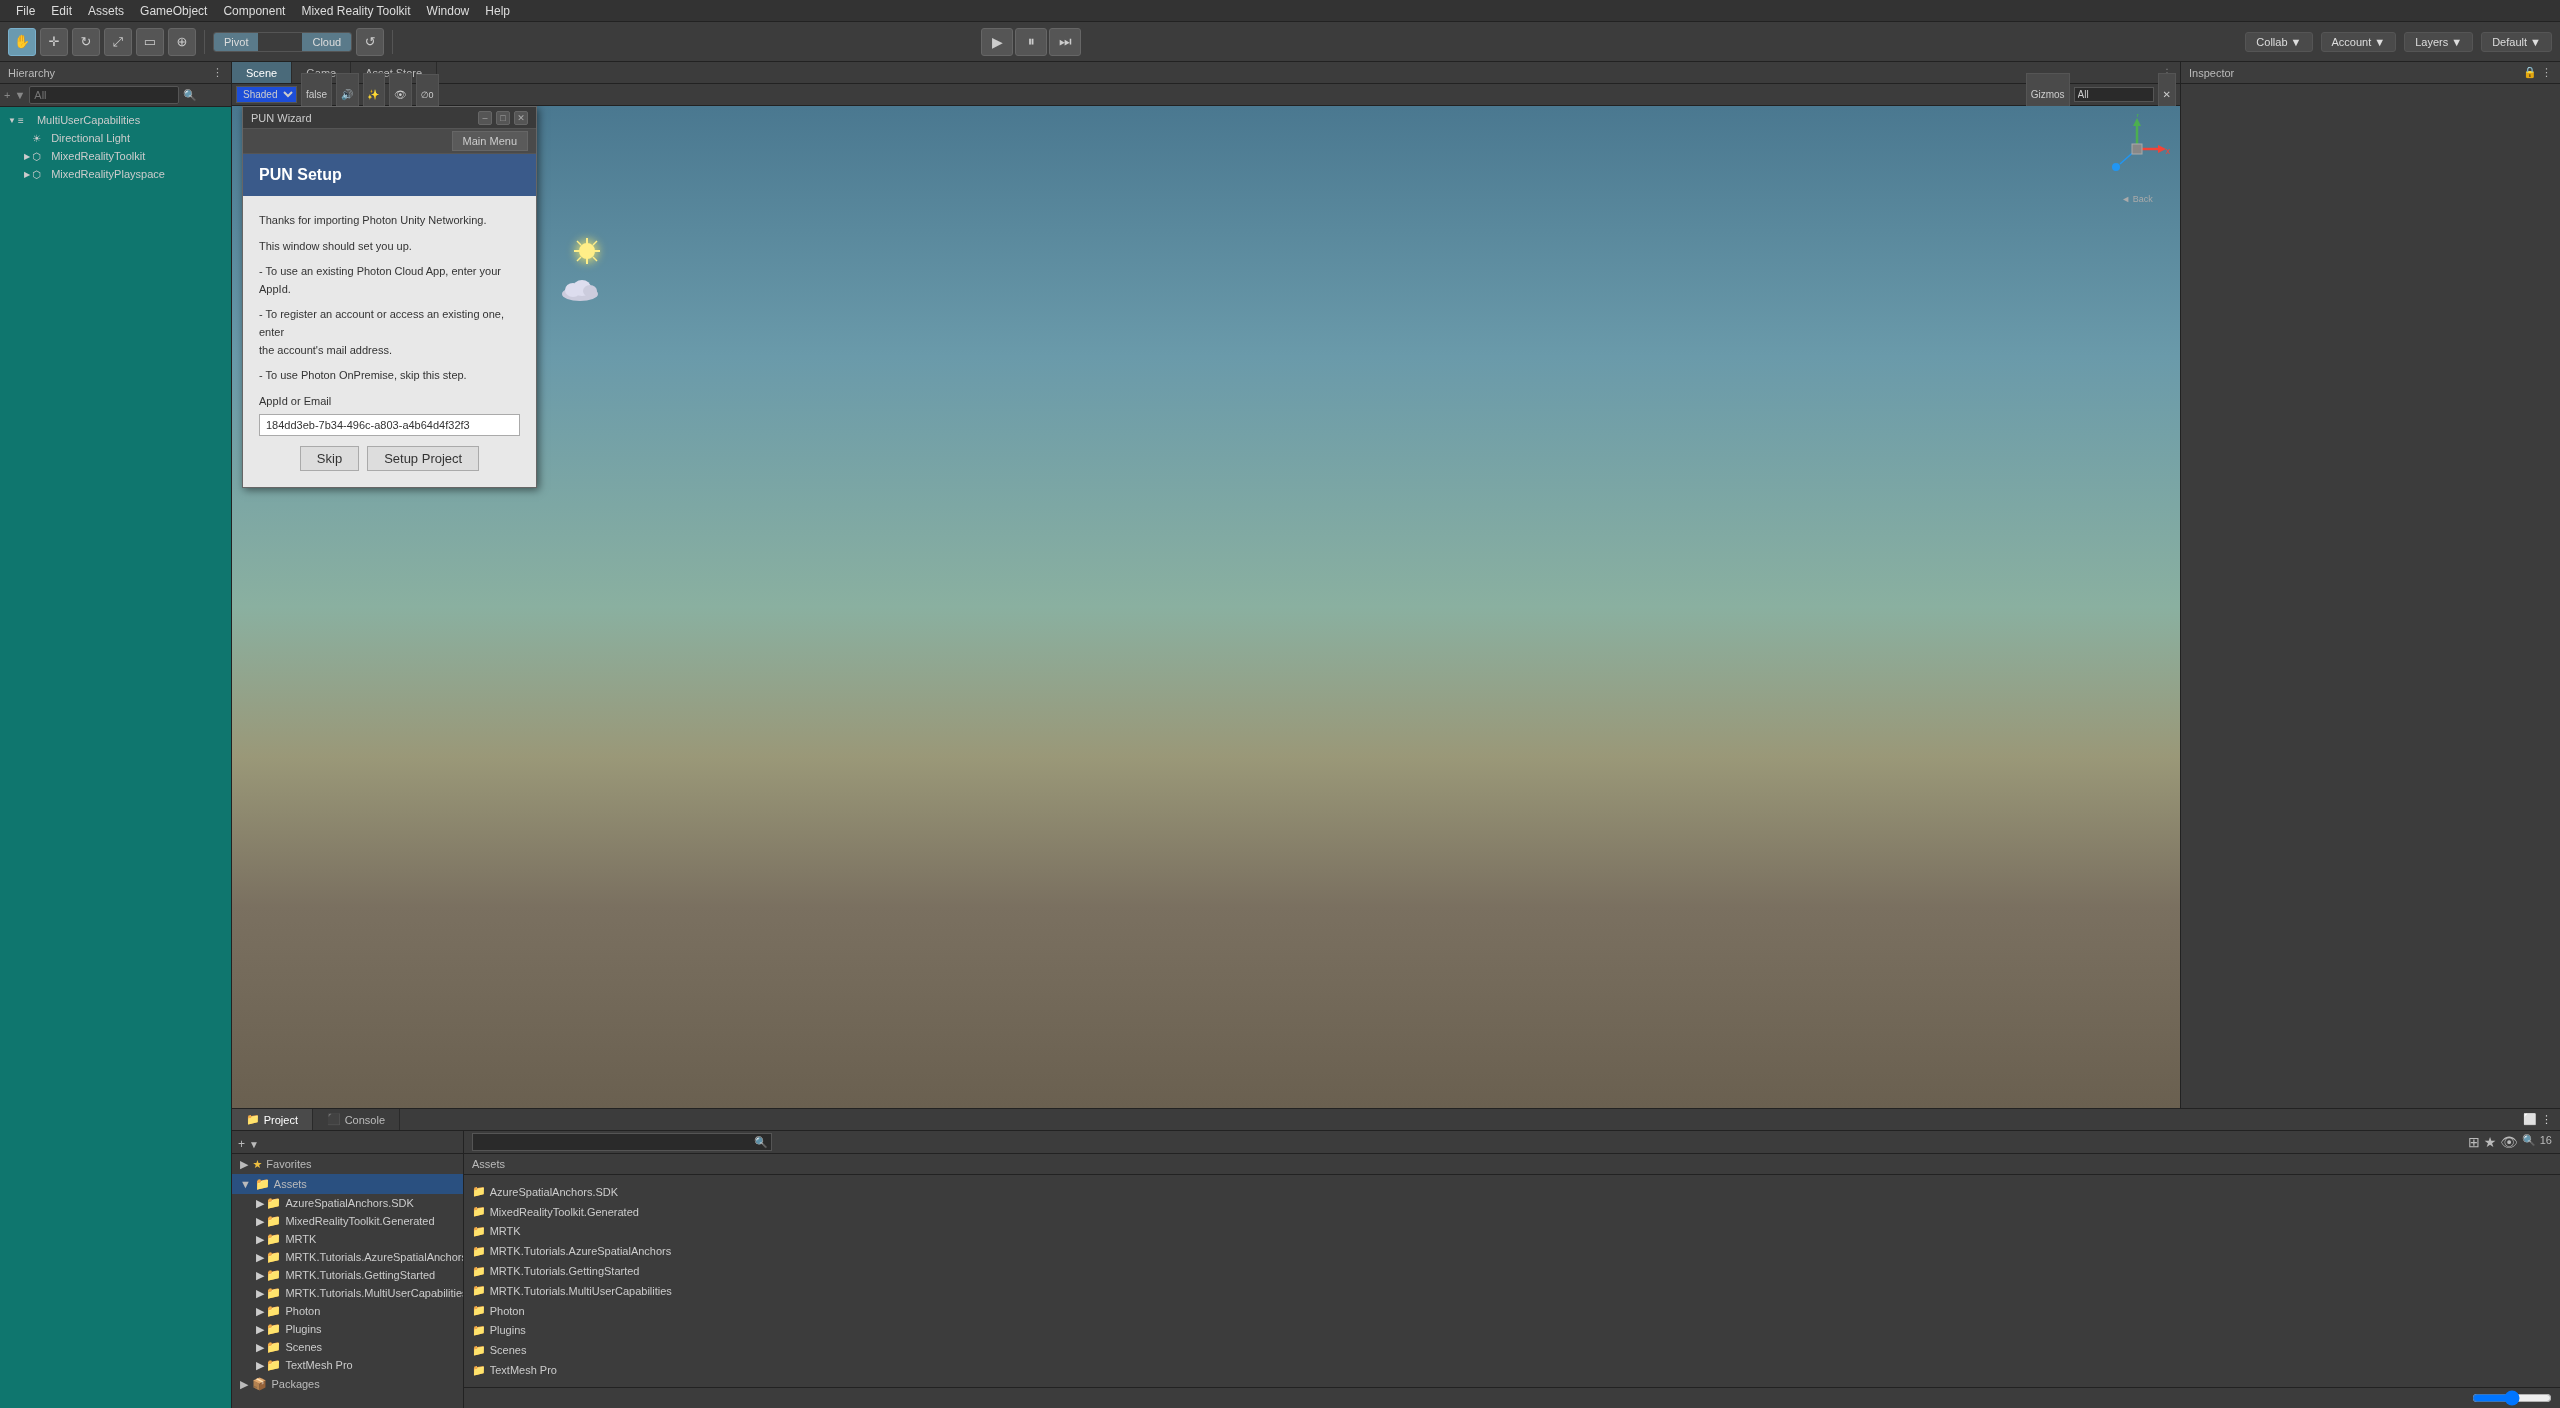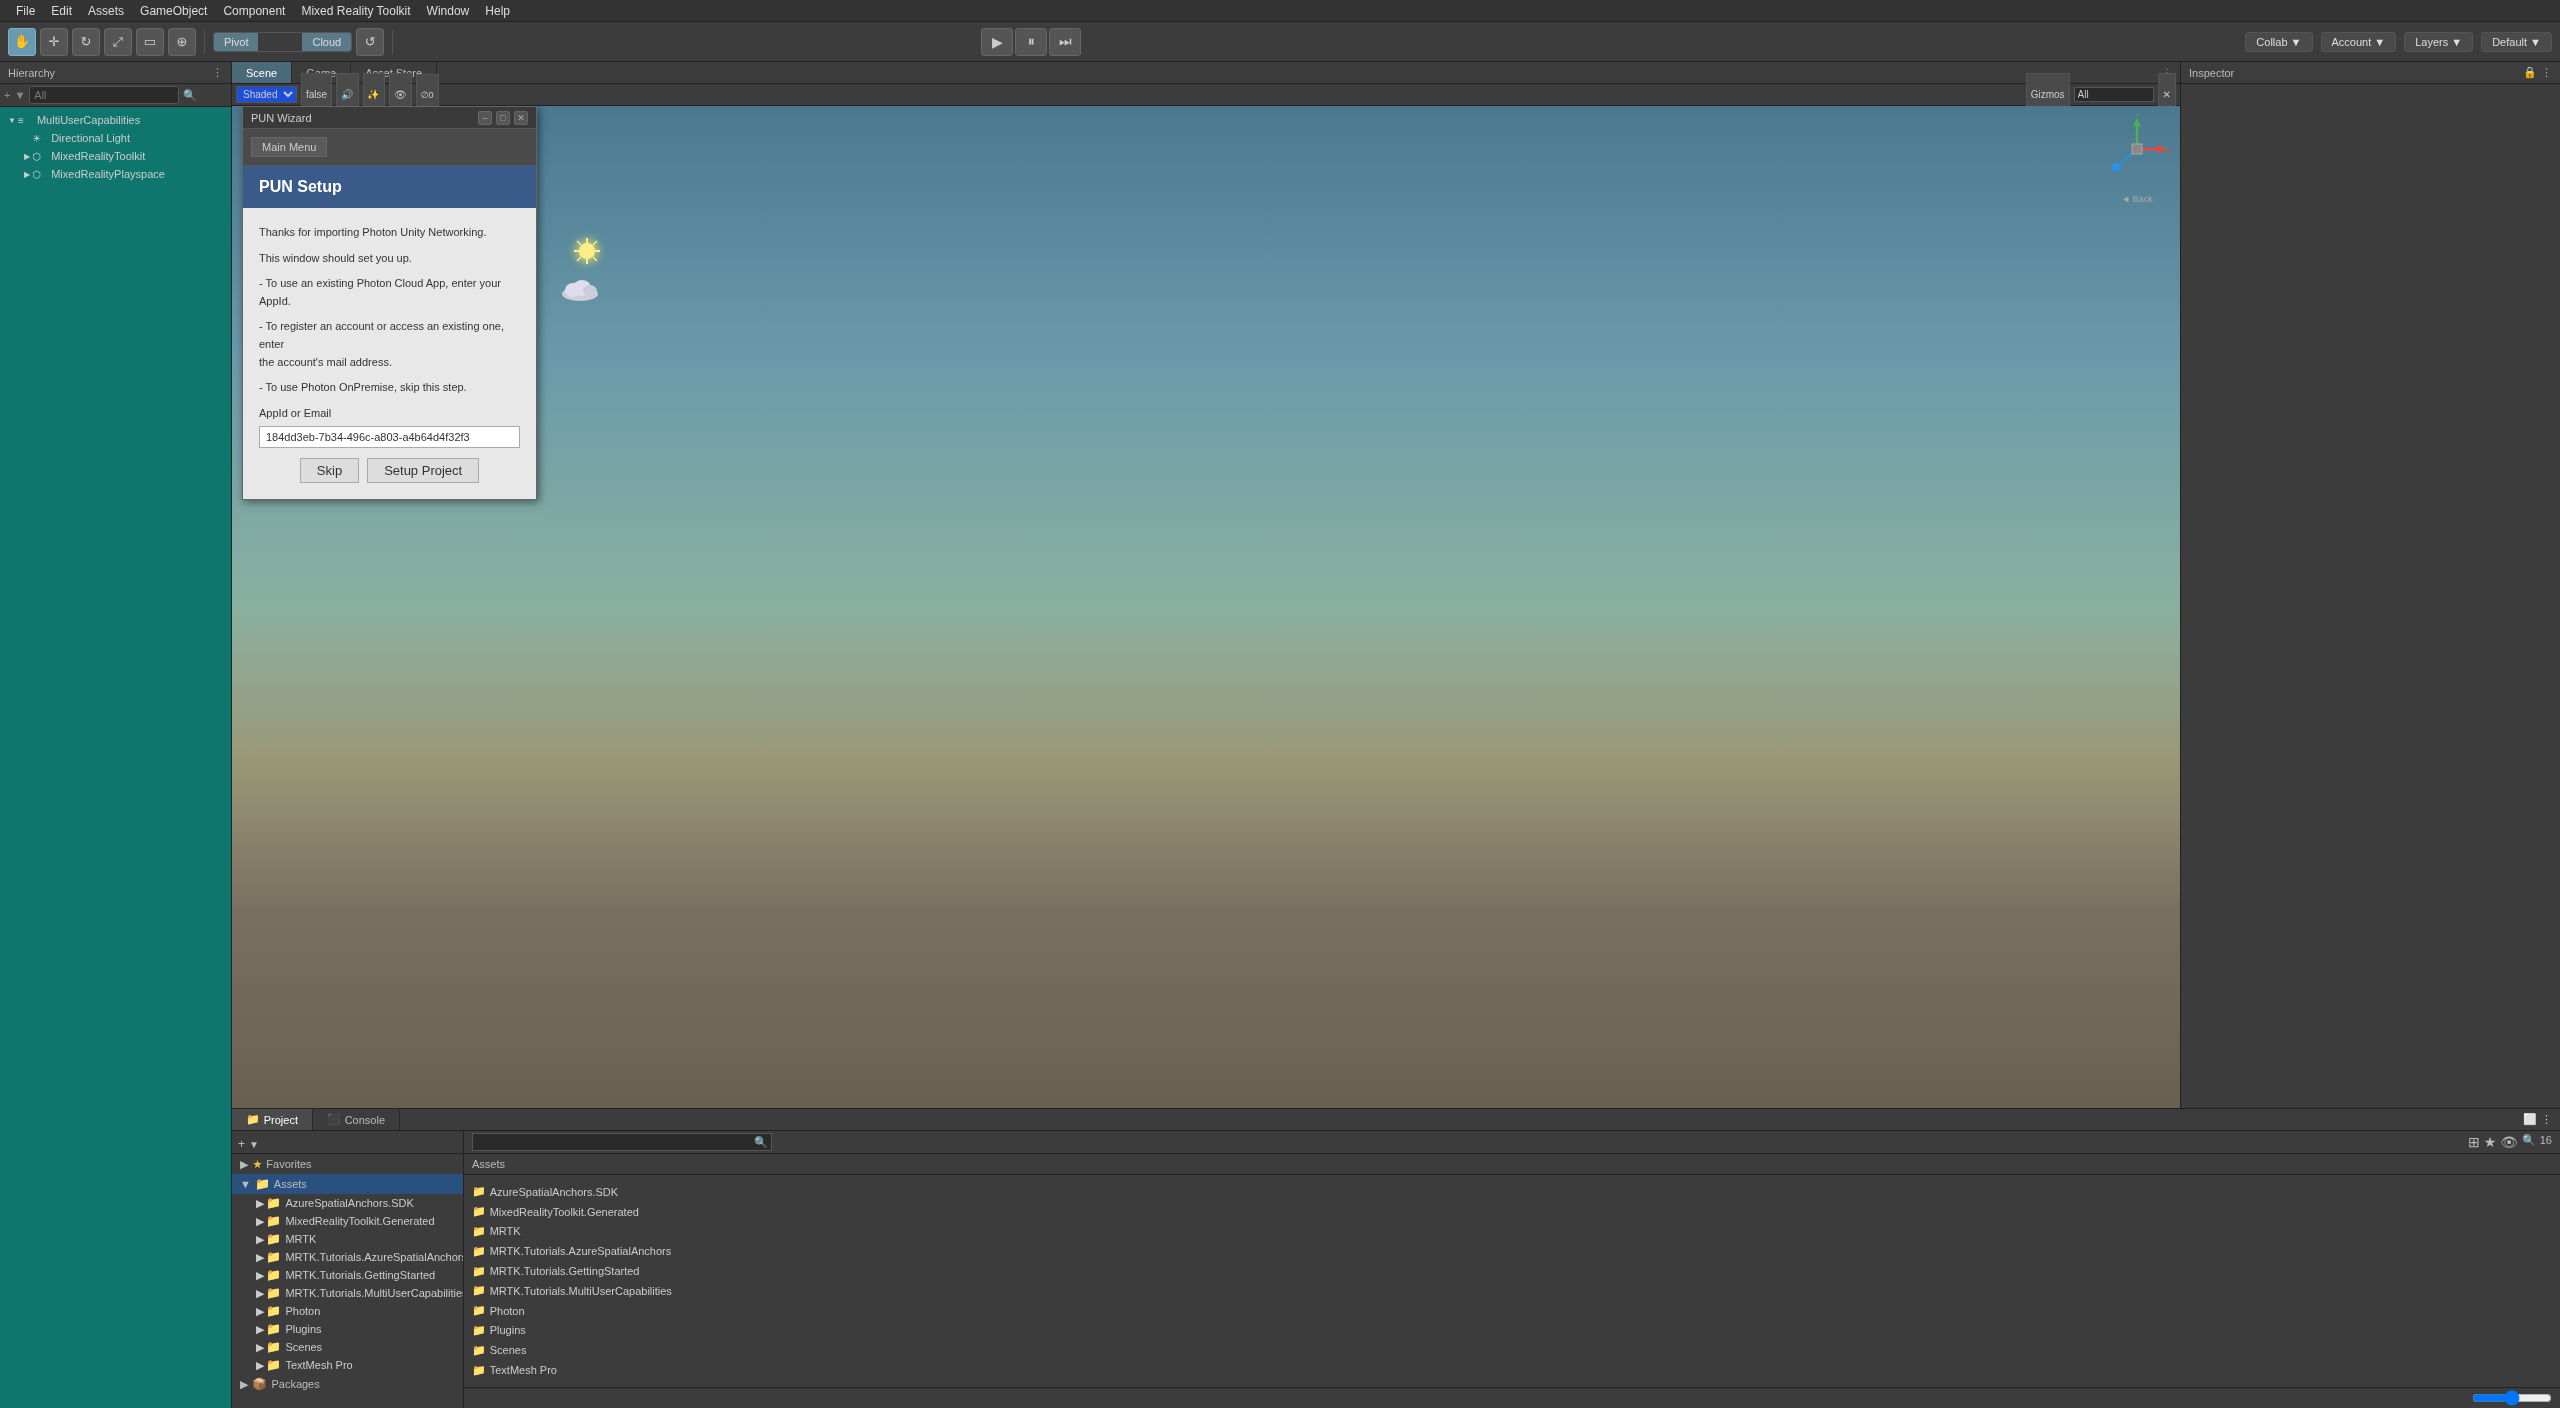--- a/index.html
+++ b/index.html
@@ -304,23 +304,24 @@
       cursor: pointer;
       font-size: 9px;
       display: flex;
       align-items: center;
       justify-content: center;
       color: #aaa;
     }
 
     .pun-main-menu-bar {
       background: #4a4a4a;
-      padding: 8px 8px;
+      padding: 2px 8px;
       border-bottom: 1px solid #555;
       display: flex;
+      justify-content: flex-end;
     }
     .main-menu-btn {
       background: #5a5a5a;
       border: 1px solid #666;
       color: #ccc;
       font-size: 11px;
       padding: 3px 10px;
       cursor: pointer;
     }
 

